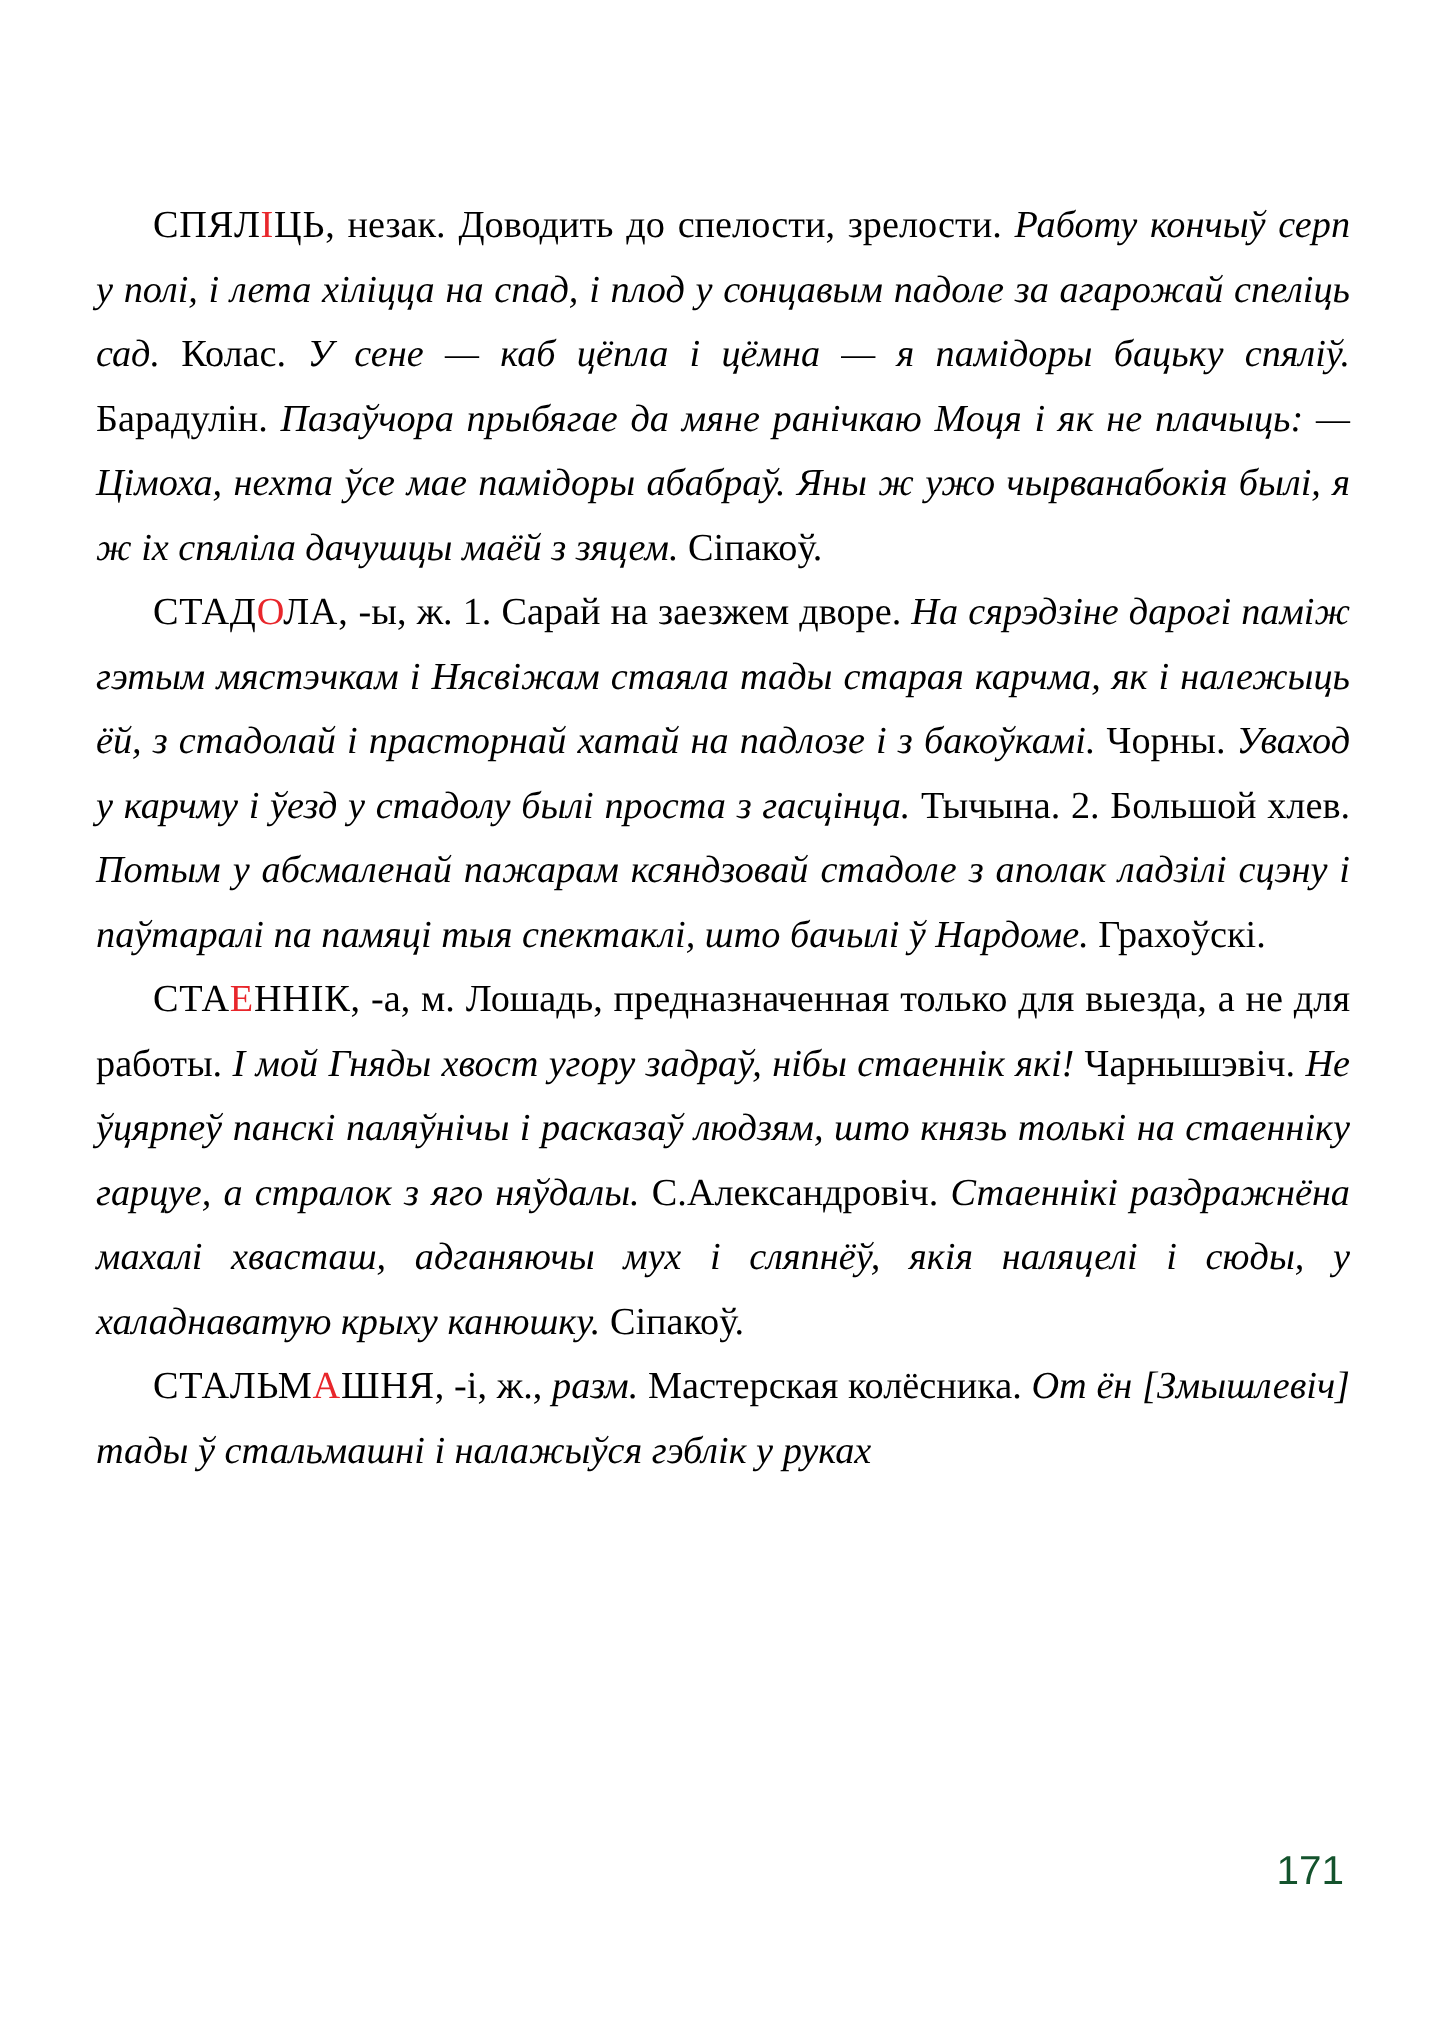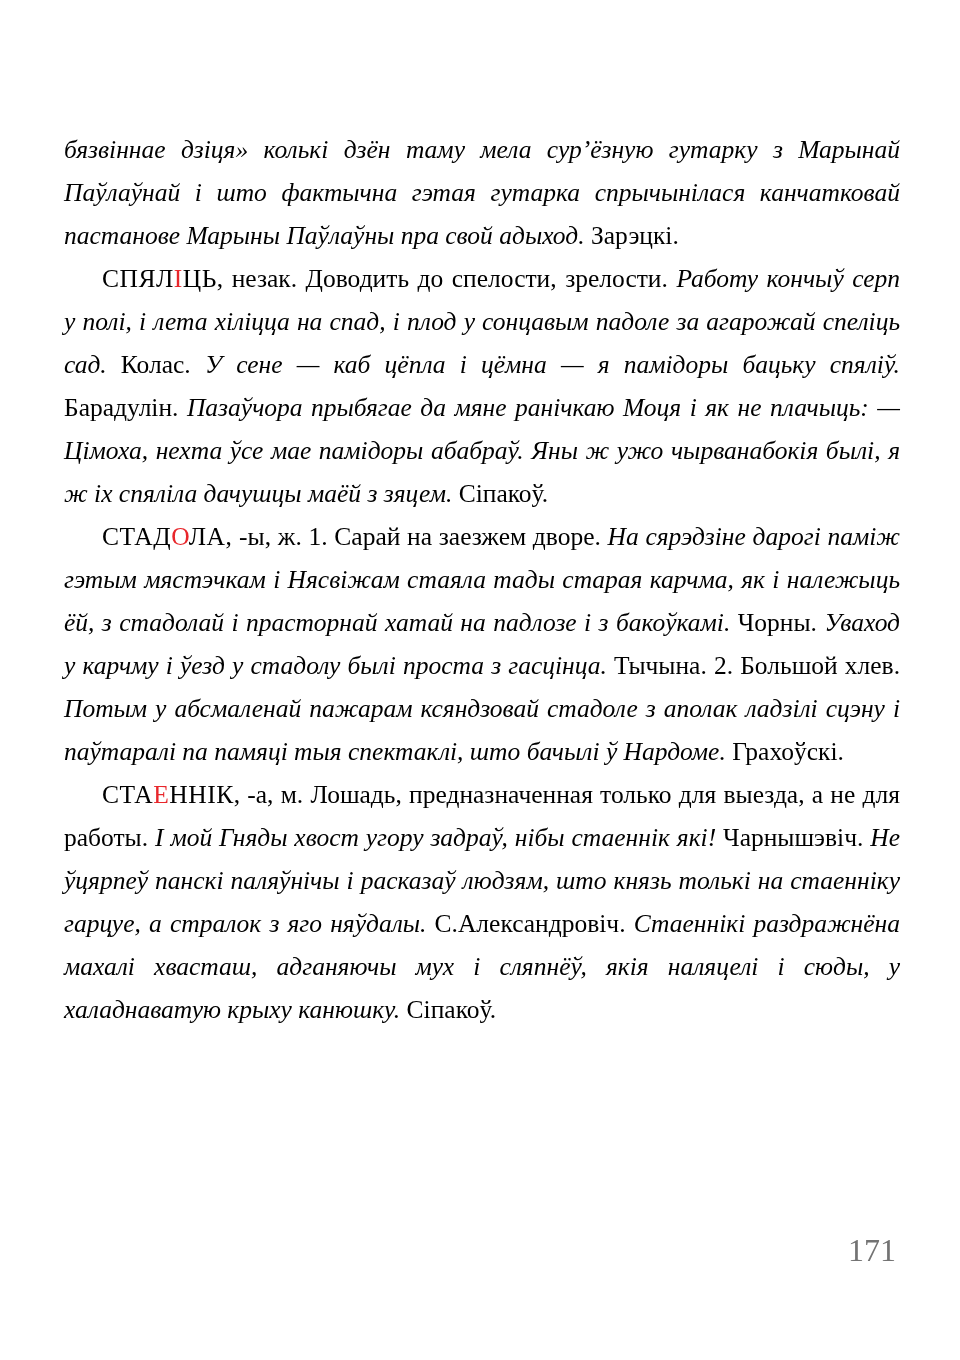--- a/index.html
+++ b/index.html
@@ -50,37 +50,37 @@
     font-style: normal;
     letter-spacing: 0.5px;
   }
   .stress {
     color: #e8262b;
   }
   .pagenum {
     position: absolute;
     right: 64px;
     top: 1232px;
-    font-size: 32px;
+    font-size: 27px;
     font-style: normal;
-    font-family: Liberation Serif, serif;
-    color: #737373;
+    font-family: Liberation Sans, sans-serif;
+    color: #14532d;
   }
 </style>
 </head>
 <body>
 
 <div class="page">
   <div class="content">
 
-    <p class="para"><span class="it">бязвіннае дзіця» колькі дзён таму мела сур’ёзную гутарку з Марынай Паўлаўнай і што фактычна гэтая гутарка спрычынілася канчатковай пастанове Марыны Паўлаўны пра свой адыход.</span> <span class="rom">Зарэцкі.</span></p>
 
     <p class="para hanging"><span class="headword"><span>СПЯЛ</span><span class="stress">І</span><span>ЦЬ</span></span><span class="rom">, незак. Доводить до спелости, зрелости.</span> <span class="it">Работу кончыў серп у полі, і лета хіліцца на спад, і плод у сонцавым падоле за агарожай спеліць сад.</span> <span class="rom">Колас.</span> <span class="it">У сене — каб цёпла і цёмна — я памідоры бацьку спяліў.</span> <span class="rom">Барадулін.</span> <span class="it">Пазаўчора прыбягае да мяне ранічкаю Моця і як не плачыць: — Цімоха, нехта ўсе мае памідоры абабраў. Яны ж ужо чырванабокія былі, я ж іх спяліла дачушцы маёй з зяцем.</span> <span class="rom">Сіпакоў.</span></p>
 
     <p class="para hanging"><span class="headword"><span>СТАД</span><span class="stress">О</span><span>ЛА,</span></span><span class="rom"> -ы, ж. 1. Сарай на заезжем дворе.</span> <span class="it">На сярэдзіне дарогі паміж гэтым мястэчкам і Нясвіжам стаяла тады старая карчма, як і належыць ёй, з стадолай і прасторнай хатай на падлозе і з бакоўкамі.</span> <span class="rom">Чорны.</span> <span class="it">Уваход у карчму і ўезд у стадолу былі проста з гасцінца.</span> <span class="rom">Тычына. 2. Большой хлев.</span> <span class="it">Потым у абсмаленай пажарам ксяндзовай стадоле з аполак ладзілі сцэну і паўтаралі па памяці тыя спектаклі, што бачылі ў Нардоме.</span> <span class="rom">Грахоўскі.</span></p>
 
     <p class="para hanging"><span class="headword"><span>СТА</span><span class="stress">Е</span><span>ННІК</span></span><span class="rom">, -а, м. Лошадь, предназначенная только для выезда, а не для работы.</span> <span class="it">І мой Гняды хвост угору задраў, нібы стаеннік які!</span> <span class="rom">Чарнышэвіч.</span> <span class="it">Не ўцярпеў панскі паляўнічы і расказаў людзям, што князь толькі на стаенніку гарцуе, а стралок з яго няўдалы.</span> <span class="rom">С.Александровіч.</span> <span class="it">Стаеннікі раздражнёна махалі хвасташ, адганяючы мух і сляпнёў, якія наляцелі і сюды, у халаднаватую крыху канюшку.</span> <span class="rom">Сіпакоў.</span></p>
 
+    <p class="para hanging"><span class="headword"><span>СТАЛЬМ</span><span class="stress">А</span><span>ШНЯ</span></span><span class="rom">, -і, ж., </span><span class="it">разм.</span><span class="rom"> Мастерская колёсника.</span> <span class="it">От ён [Змышлевіч] тады ў стальмашні і налажыўся гэблік у руках</span></p>
 
   </div>
 
   <div class="pagenum">171</div>
 </div>
 
 </body></html>

